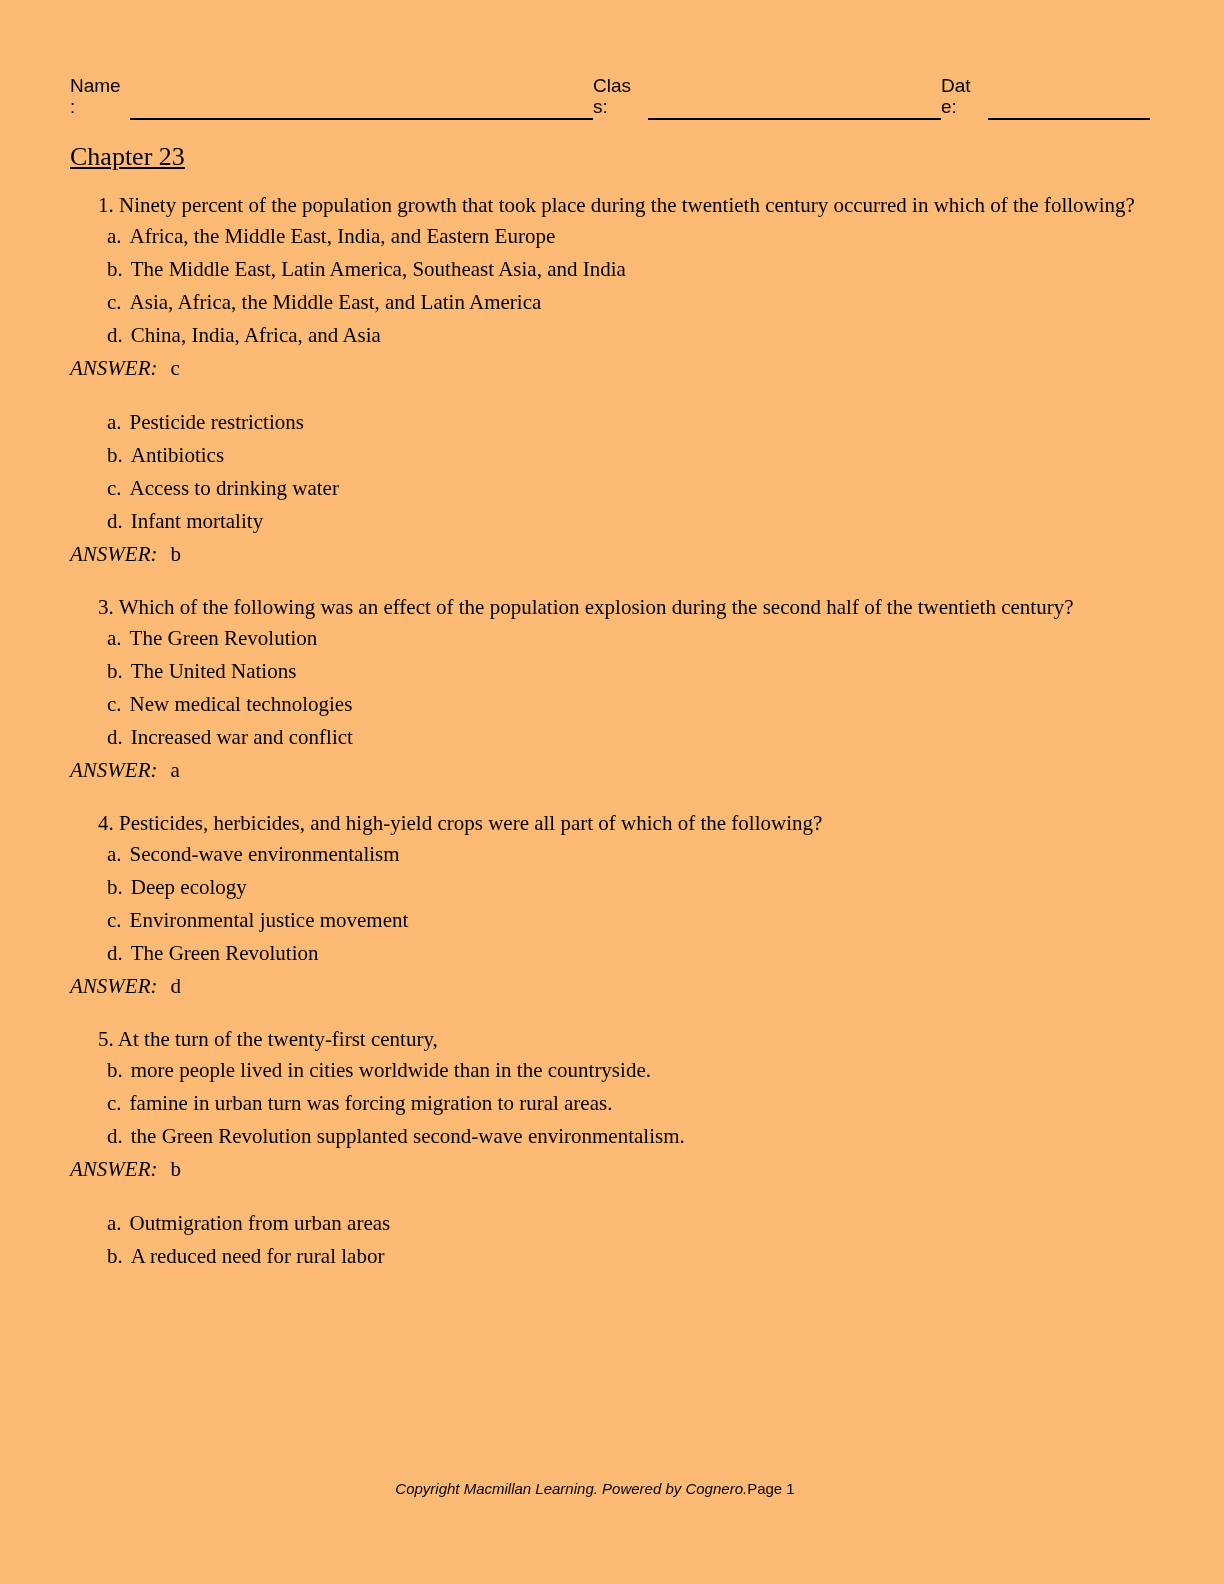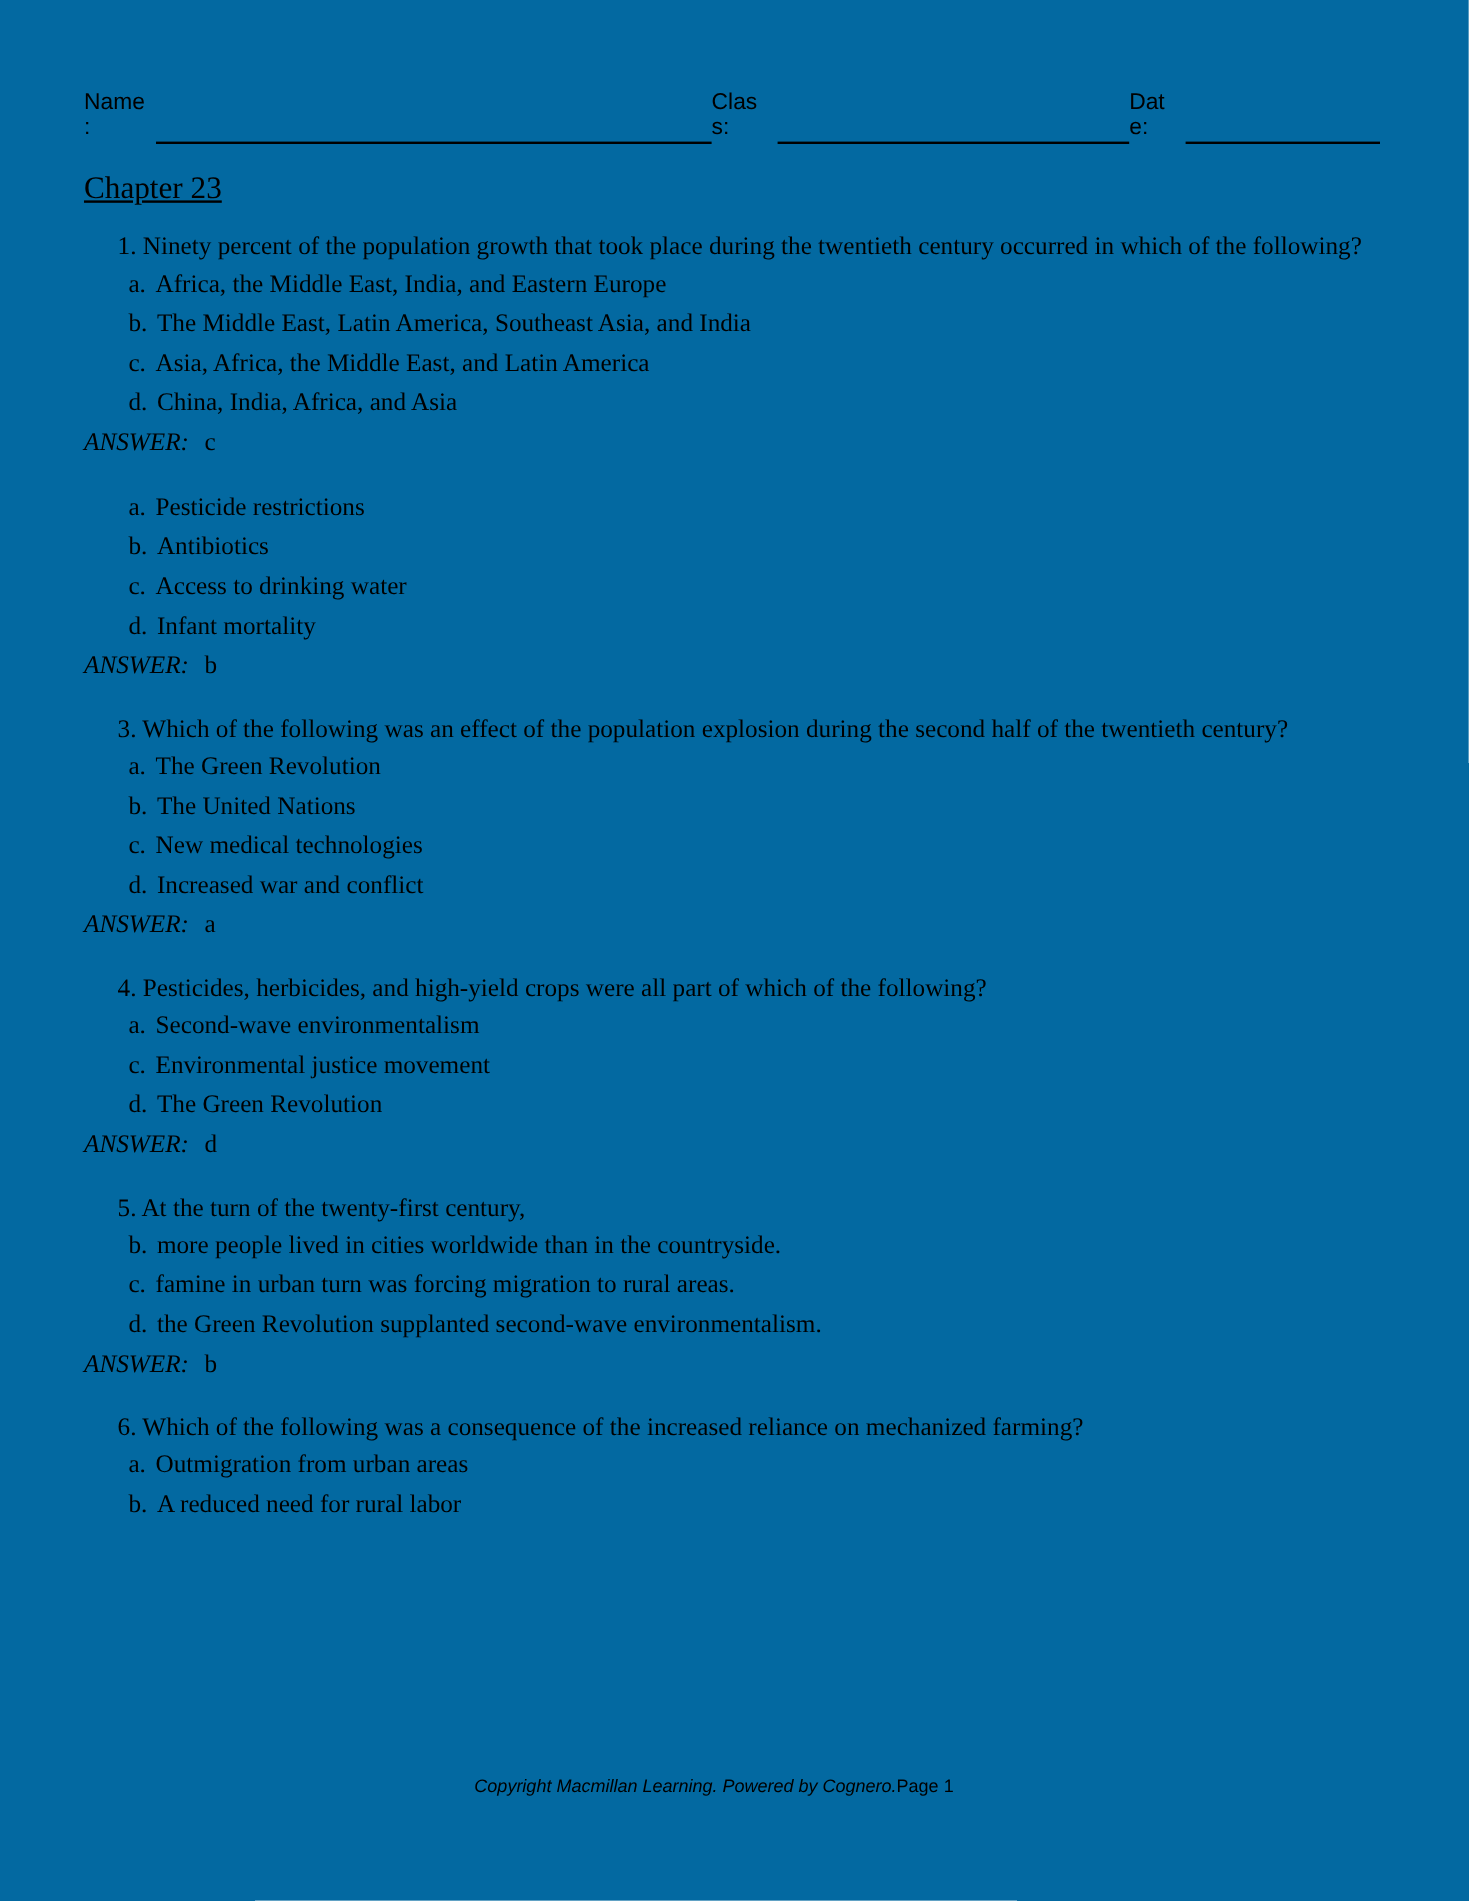--- a/index.html
+++ b/index.html
@@ -7,21 +7,21 @@
   body {
     width: 1224px; height: 1584px;
     font-family: "Liberation Serif", serif;
     color: #000;
     position: relative;
     overflow: hidden;
   }
   .page {
     position: relative;
     width: 1224px; height: 1584px;
-    background: #0369a1;
+    background: #fdba74;
     padding: 74px 72px 0 70px;
   }
 
   
   .header-row {
     display: flex;
     align-items: flex-end;
     height: 46px;
     font-family: "Liberation Sans", sans-serif;
     font-size: 19px;
@@ -119,37 +119,36 @@
     <p class="option"><span class="opt-letter">b.</span><span class="opt-text">The United Nations</span></p>
     <p class="option"><span class="opt-letter">c.</span><span class="opt-text">New medical technologies</span></p>
     <p class="option"><span class="opt-letter">d.</span><span class="opt-text">Increased war and conflict</span></p>
     <p class="answer-line"><span class="answer-label">ANSWER:</span><span class="answer-letter">a</span></p>
   </section>
 
   <section class="question">
     <p class="q-text"><span>4.</span>
       <span>Pesticides, herbicides, and high-yield crops were all part of which of the following?</span></p>
     <p class="option"><span class="opt-letter">a.</span><span class="opt-text">Second-wave environmentalism</span></p>
+    <p class="option"><span class="opt-letter">b.</span><span class="opt-text">Deep ecology</span></p>
     <p class="option"><span class="opt-letter">c.</span><span class="opt-text">Environmental justice movement</span></p>
     <p class="option"><span class="opt-letter">d.</span><span class="opt-text">The Green Revolution</span></p>
     <p class="answer-line"><span class="answer-label">ANSWER:</span><span class="answer-letter">d</span></p>
   </section>
 
   <section class="question">
     <p class="q-text"><span>5.</span>
       <span>At the turn of the twenty-first century,</span></p>
     <p class="option"><span class="opt-letter">b.</span><span class="opt-text">more people lived in cities worldwide than in the countryside.</span></p>
     <p class="option"><span class="opt-letter">c.</span><span class="opt-text">famine in urban turn was forcing migration to rural areas.</span></p>
     <p class="option"><span class="opt-letter">d.</span><span class="opt-text">the Green Revolution supplanted second-wave environmentalism.</span></p>
     <p class="answer-line"><span class="answer-label">ANSWER:</span><span class="answer-letter">b</span></p>
   </section>
 
   <section class="question">
-    <p class="q-text"><span>6.</span>
-      <span>Which of the following was a consequence of the increased reliance on mechanized farming?</span></p>
     <p class="option"><span class="opt-letter">a.</span><span class="opt-text">Outmigration from urban areas</span></p>
     <p class="option"><span class="opt-letter">b.</span><span class="opt-text">A reduced need for rural labor</span></p>
   </section>
 
   <div class="footer">
     <span class="copyright">Copyright Macmillan Learning. Powered by Cognero.</span>
     <span class="page-number">Page 1</span>
   </div>
 
 </div>

